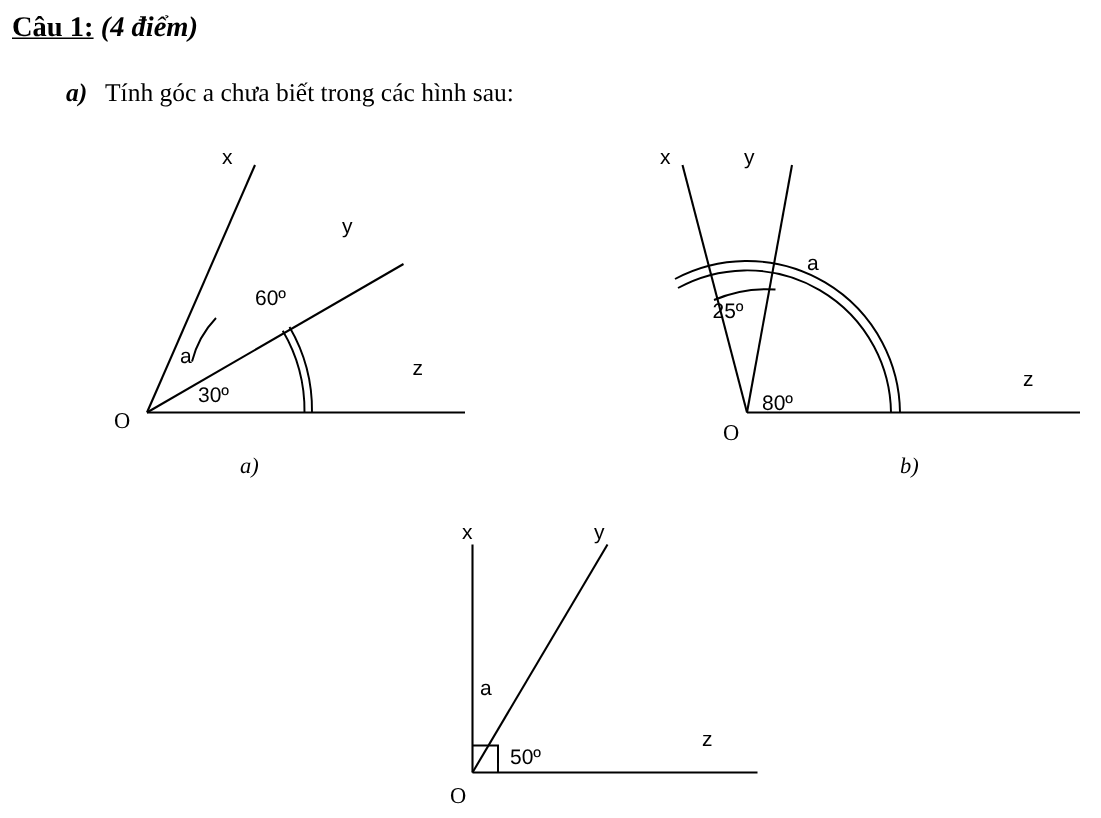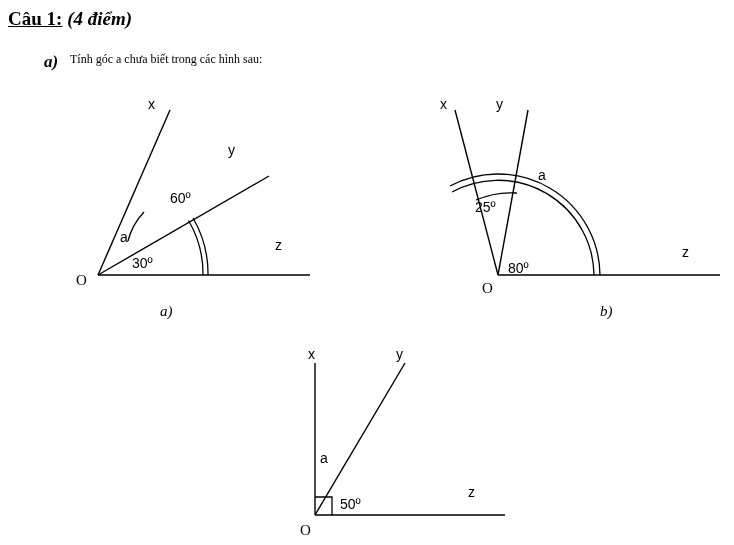--- a/index.html
+++ b/index.html
@@ -37,21 +37,21 @@
     left: 44px;
     top: 52px;
     font-size: 17px;
     font-weight: bold;
     font-style: italic;
   }
   .part-text {
     position: absolute;
     left: 70px;
     top: 52px;
-    font-size: 12px;
+    font-size: 17px;
     font-style: normal;
   }
   .fig {
     position: absolute;
   }
   .fig-caption {
     position: absolute;
     font-size: 15px;
     font-style: italic;
   }

